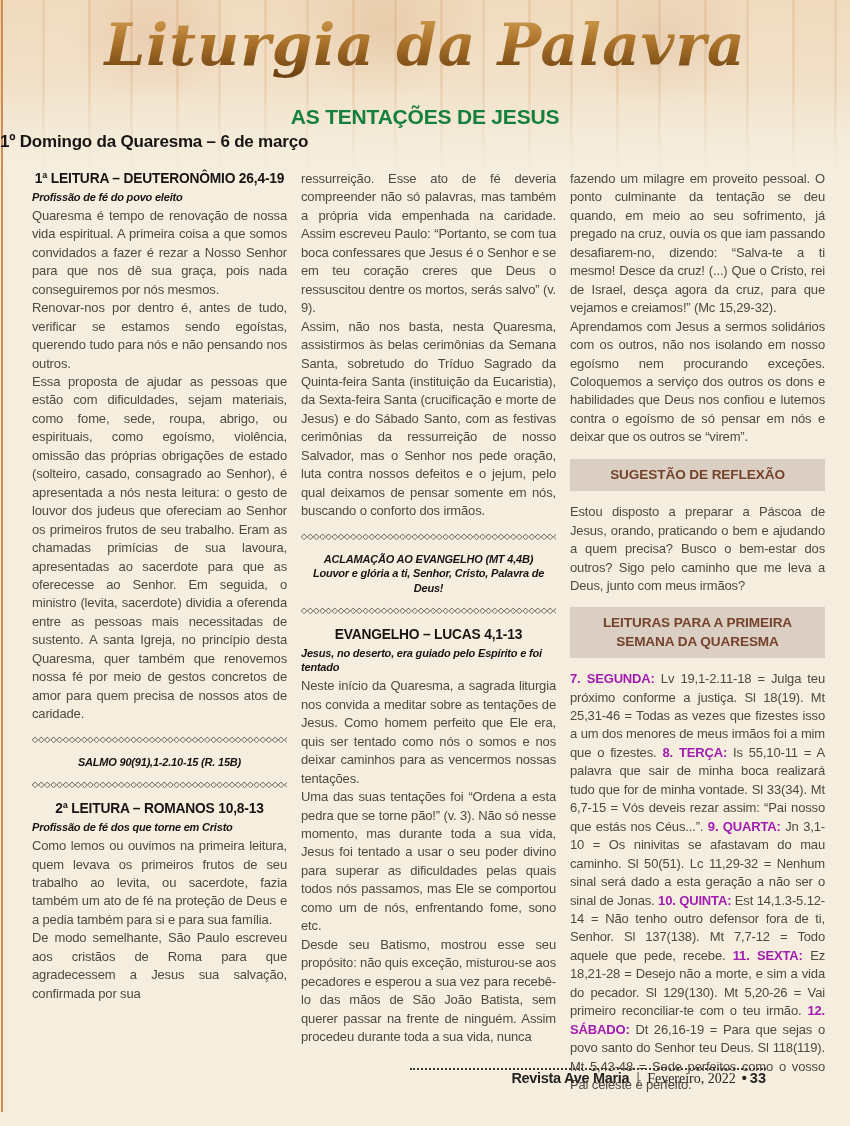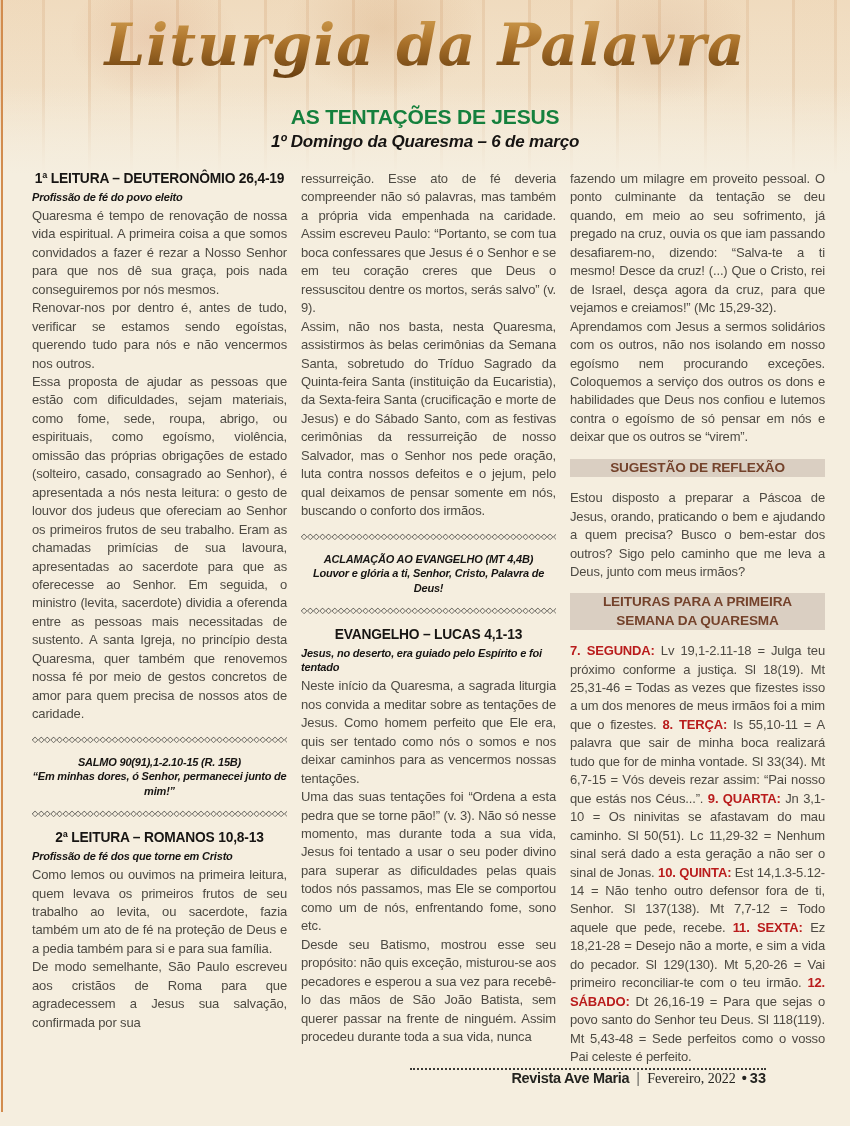--- a/index.html
+++ b/index.html
@@ -34,56 +34,56 @@
     background:linear-gradient(to bottom,#C9923FE6 5%,#A9712A 45%,#6E4312 95%);
     -webkit-background-clip:text;background-clip:text;
     color:#9A6420;-webkit-text-fill-color:transparent;
     text-shadow:none;
   }
   .page-title{
     position:absolute;top:105px;left:0;width:100%;text-align:center;
     color:#15803d;font-weight:800;font-size:21px;letter-spacing:-0.2px;
   }
   .page-subtitle{
-    position:absolute;top:132px;left:0;width:100%;text-align:center;
-    color:#171513;font-weight:700;font-style:italic;font-size:17px;letter-spacing:-0.2px;
+    position:absolute;top:132px;left:0;width:100%;
+    color:#171513;font-weight:700;font-size:17px;letter-spacing:-0.2px;
   }
 
   .columns{
     position:absolute;top:170px;left:32px;right:25px;
     display:flex;gap:14px;
   }
   .col{flex:1 1 0;min-width:0;}
 
   .h{
     text-align:center;font-weight:800;color:#171513;
     font-size:13.8px;letter-spacing:-0.2px;line-height:1.35;margin:0 0 1px 0;
   }
   .sh{
     text-align:left;font-weight:700;font-style:italic;color:#171513;
     font-size:11px;letter-spacing:-0.2px;line-height:1.3;margin:0 0 3px 0;
   }
   p.body{
     margin:0;font-size:13px;line-height:1.42;text-align:justify;
     letter-spacing:-0.15px;color:#4D4A43;
   }
-  p.body b{color:#b91c1c;}
+  p.body b{color:#a21caf;}
   .orn{
     overflow:hidden;white-space:nowrap;color:#2b2b28;
     font-size:8px;letter-spacing:0;line-height:1;margin:12px 0 11px 0;
   }
   .center-block{margin:2px 0 3px 0;}
   .cline{
     text-align:center;font-weight:700;font-style:italic;color:#171513;
     font-size:11px;line-height:1.32;letter-spacing:-0.2px;
   }
   .box{
     background:#DACFC2;color:#74422B;font-weight:800;text-align:center;
     font-size:13.6px;line-height:1.35;letter-spacing:-0.1px;
-    padding:0 18px;margin:12px 0 12px 0;
+    padding:7px 18px;margin:12px 0 12px 0;
   }
 
   .footer{position:absolute;left:0;right:0;top:1068px;}
   .footer-rule{margin-left:410px;margin-right:84px;border-top:2px dotted #3a3a36;}
   .footer-text{
     text-align:right;padding-right:84px;margin-top:0;
     font-size:14.5px;color:#242420;padding-left:20px;
   }
   .footer-text .mag{font-weight:800;letter-spacing:-0.3px;}
   .footer-text .sep{color:#6b6b66;padding:0 7px;font-weight:400;}
@@ -99,26 +99,25 @@
 
 <div class="script-title">Liturgia da Palavra</div>
 <div class="page-title">AS TENTAÇÕES DE JESUS</div>
 <div class="page-subtitle">1º Domingo da Quaresma – 6 de março</div>
 
 <div class="columns">
   <div class="col">
       <div class="h">1ª LEITURA – DEUTERONÔMIO 26,4-19</div>
       <div class="sh">Profissão de fé do povo eleito</div>
       <p class="body">Quaresma é tempo de renovação de nossa vida espiritual. A primeira coisa a que somos convidados a fazer é rezar a Nosso Senhor para que nos dê sua graça, pois nada conseguiremos por nós mesmos.</p>
-      <p class="body">Renovar-nos por dentro é, antes de tudo, verificar se estamos sendo egoístas, querendo tudo para nós e não vencermos nos outros.</p>
+      <p class="body">Renovar-nos por dentro é, antes de tudo, verificar se estamos sendo egoístas, querendo tudo para nós e não pensando nos outros.</p>
       <p class="body">Essa proposta de ajudar as pessoas que estão com dificuldades, sejam materiais, como fome, sede, roupa, abrigo, ou espirituais, como egoísmo, violência, omissão das próprias obrigações de estado (solteiro, casado, consagrado ao Senhor), é apresentada a nós nesta leitura: o gesto de louvor dos judeus que ofereciam ao Senhor os primeiros frutos de seu trabalho. Eram as chamadas primícias de sua lavoura, apresentadas ao sacerdote para que as oferecesse ao Senhor. Em seguida, o ministro (levita, sacerdote) dividia a oferenda entre as pessoas mais necessitadas de sustento. A santa Igreja, no princípio desta Quaresma, quer também que renovemos nossa fé por meio de gestos concretos de amor para quem precisa de nossos atos de caridade.</p>
       <div class="orn">◇◇◇◇◇◇◇◇◇◇◇◇◇◇◇◇◇◇◇◇◇◇◇◇◇◇◇◇◇◇◇◇◇◇◇◇◇◇◇◇◇◇◇◇◇◇◇◇◇◇◇◇◇◇◇◇◇◇◇◇</div>
       <div class="center-block">
         <div class="cline">SALMO 90(91),1-2.10-15 (R. 15B)</div>
-        <div class="cline">“Em minhas dores, ó Senhor, permanecei junto de mim!”</div>
       </div>
       <div class="orn">◇◇◇◇◇◇◇◇◇◇◇◇◇◇◇◇◇◇◇◇◇◇◇◇◇◇◇◇◇◇◇◇◇◇◇◇◇◇◇◇◇◇◇◇◇◇◇◇◇◇◇◇◇◇◇◇◇◇◇◇</div>
       <div class="h">2ª LEITURA – ROMANOS 10,8-13</div>
       <div class="sh">Profissão de fé dos que torne em Cristo</div>
       <p class="body">Como lemos ou ouvimos na primeira leitura, quem levava os primeiros frutos de seu trabalho ao levita, ou sacerdote, fazia também um ato de fé na proteção de Deus e a pedia também para si e para sua família.</p>
       <p class="body">De modo semelhante, São Paulo escreveu aos cristãos de Roma para que agradecessem a Jesus sua salvação, confirmada por sua</p>
     </div>
   <div class="col">
       <p class="body">ressurreição. Esse ato de fé deveria compreender não só palavras, mas também a própria vida empenhada na caridade. Assim escreveu Paulo: “Portanto, se com tua boca confessares que Jesus é o Senhor e se em teu coração creres que Deus o ressuscitou dentre os mortos, serás salvo” (v. 9).</p>
       <p class="body">Assim, não nos basta, nesta Quaresma, assistirmos às belas cerimônias da Semana Santa, sobretudo do Tríduo Sagrado da Quinta-feira Santa (instituição da Eucaristia), da Sexta-feira Santa (crucificação e morte de Jesus) e do Sábado Santo, com as festivas cerimônias da ressurreição de nosso Salvador, mas o Senhor nos pede oração, luta contra nossos defeitos e o jejum, pelo qual deixamos de pensar somente em nós, buscando o conforto dos irmãos.</p>

